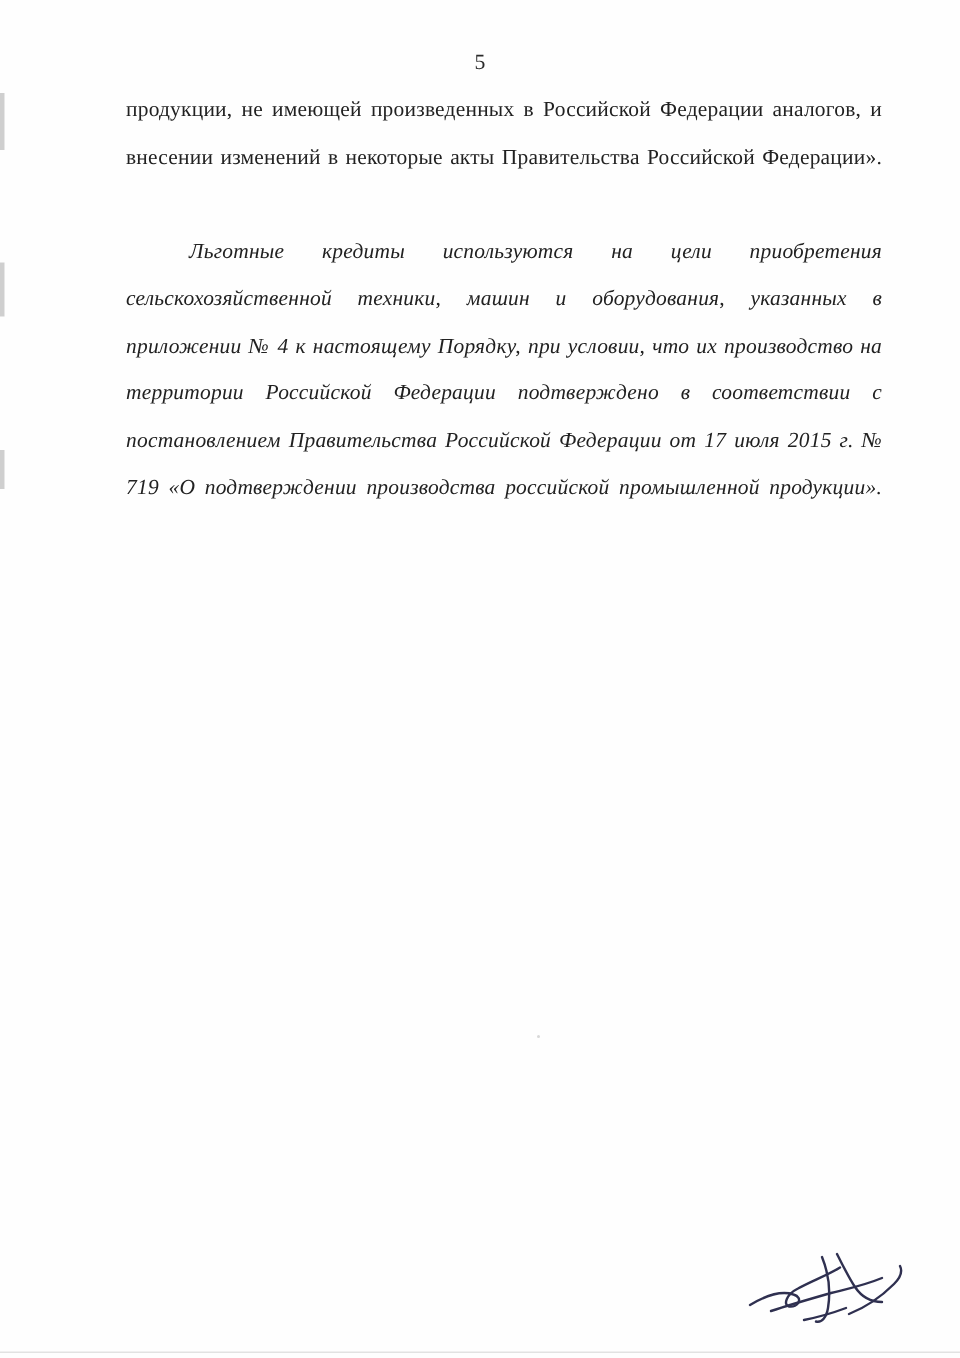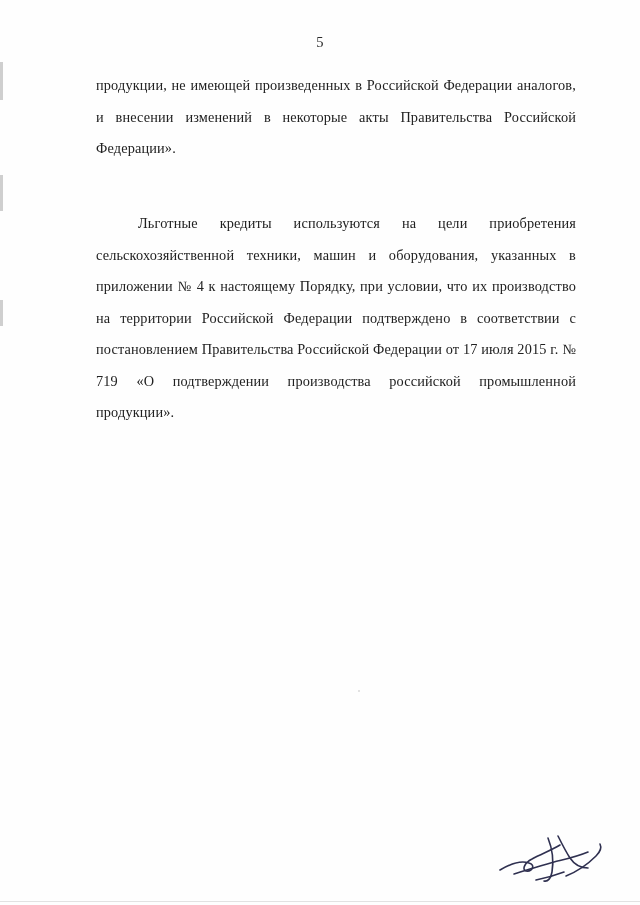--- a/index.html
+++ b/index.html
@@ -32,30 +32,31 @@
     color: #2a2a2a;
     letter-spacing: 0.2px;
   }
   .content {
     position: absolute;
     top: 58px;
     left: 84px;
     width: 504px;
   }
   p.para {
-    margin: 12px;
+    margin: 0;
     font-size: 14.3px;
     line-height: 31.5px;
     text-align: justify;
     text-justify: inter-word;
     color: #212121;
     letter-spacing: 0.15px;
   }
   p.para.indent {
     text-indent: 42px;
+    font-style: italic;
   }
   p.para + p.para {
     margin-top: 0px;
   }
   
   p.para::after {
     content: "";
     display: inline-block;
     width: 100%;
   }

